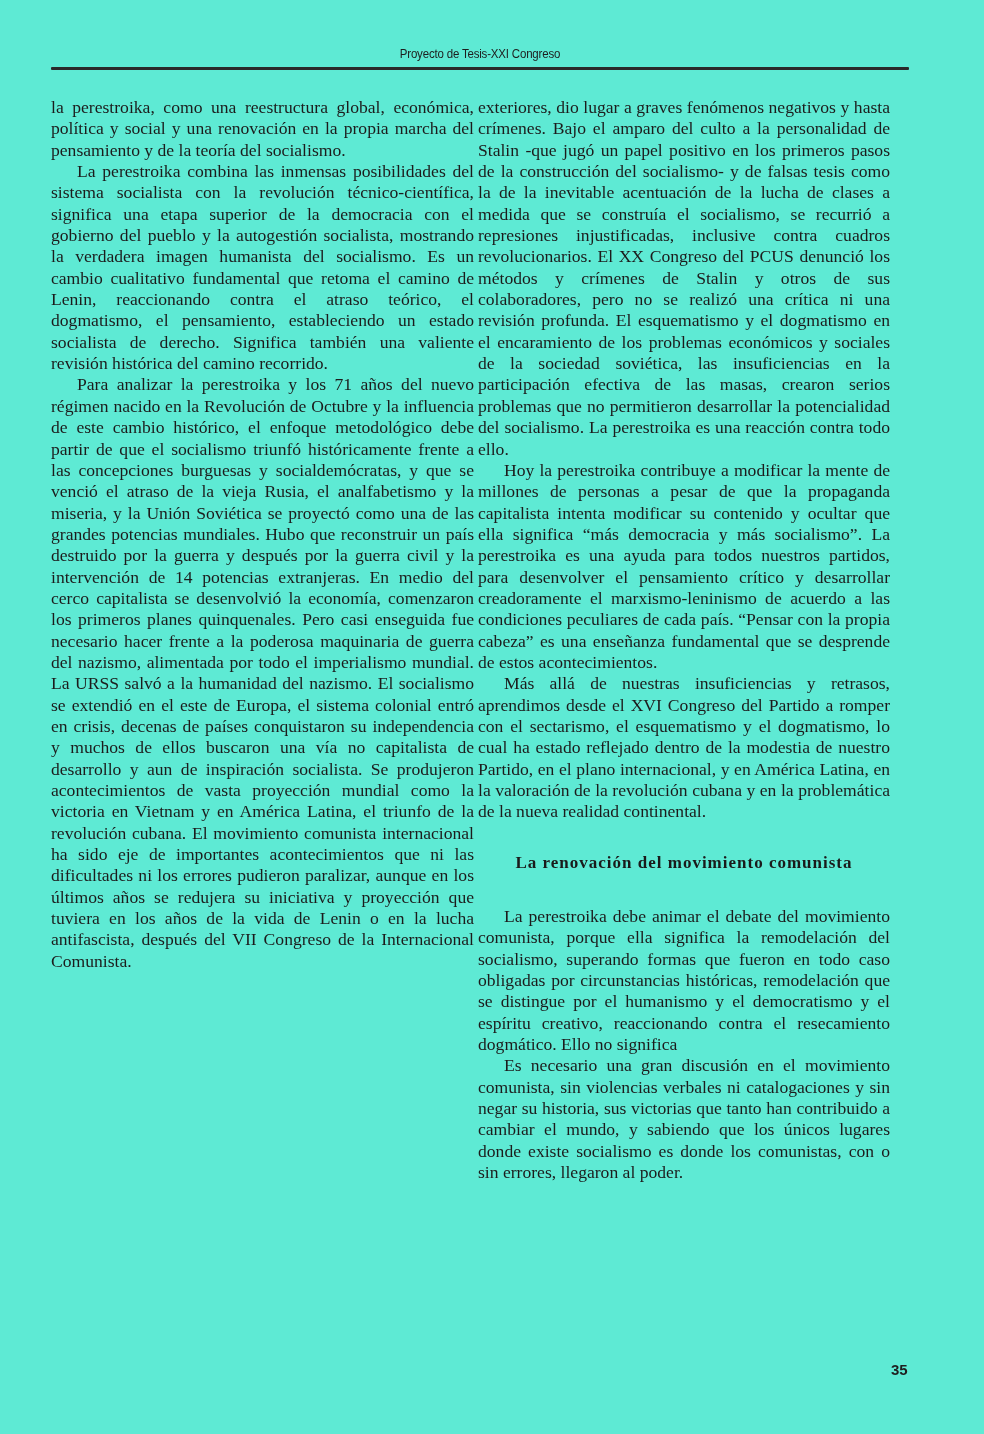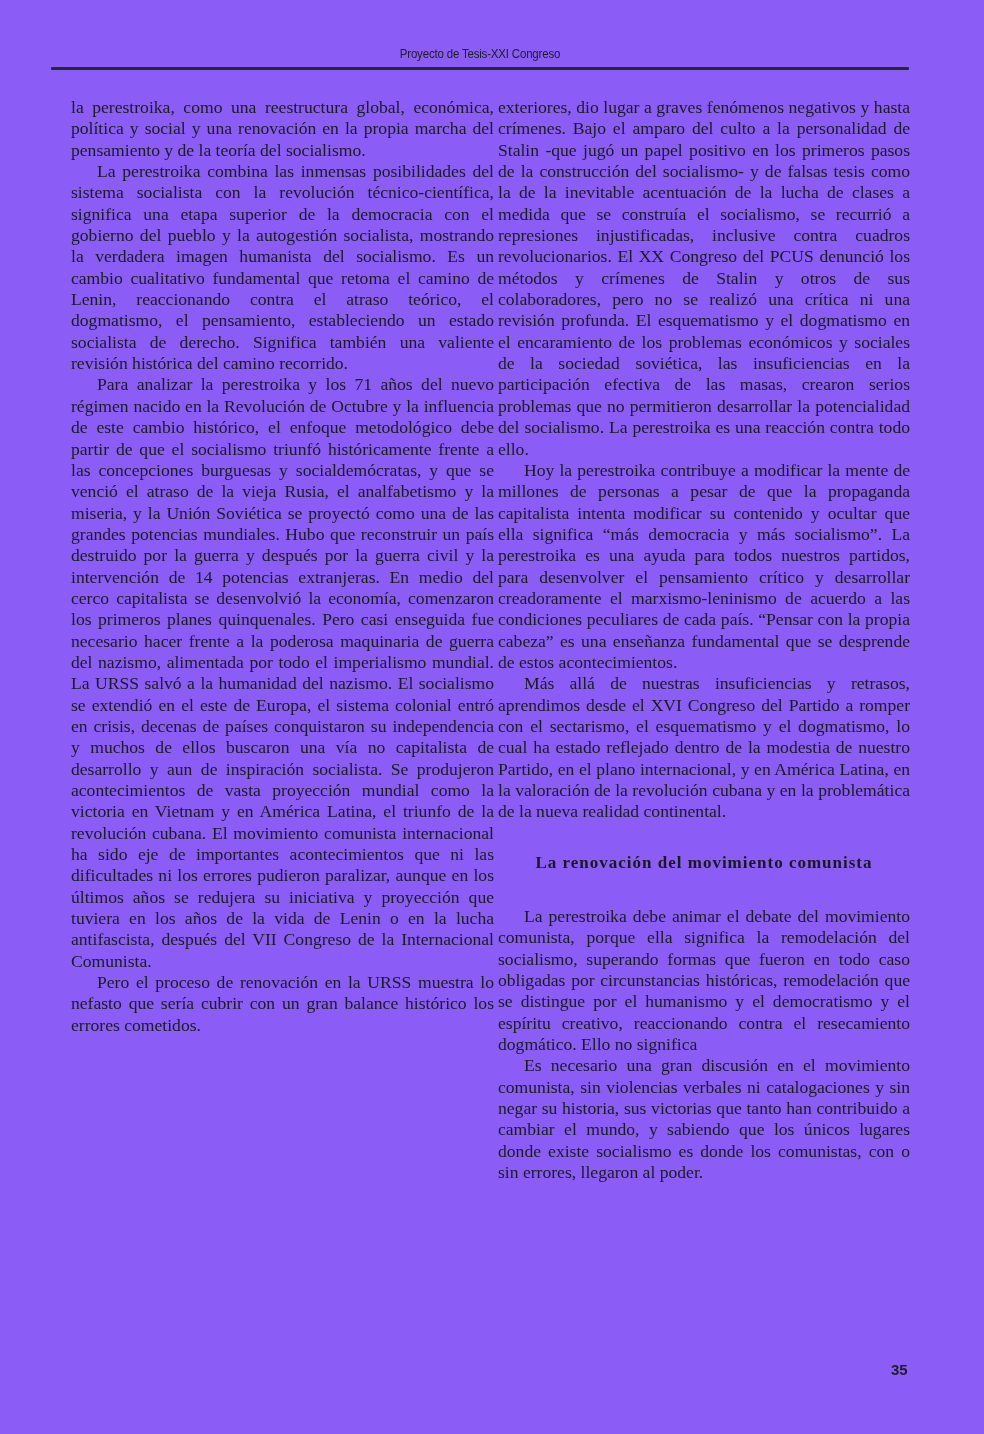--- a/index.html
+++ b/index.html
@@ -1,33 +1,33 @@
 <!DOCTYPE html>
 <html><head>
   <meta charset="utf-8">
   <style>
     html, body { margin: 0; padding: 0; }
     body {
       width: 984px; height: 1434px; background: #ffffff; position: relative;
       overflow: hidden; color: #1a1a1a;
     }
-    .page { position: absolute; left: 0; top: 0; width: 984px; height: 1434px; background: #8b5cf6; }
+    .page { position: absolute; left: 0; top: 0; width: 984px; height: 1434px; background: #5eead4; }
     .running-head {
       position: absolute; left: 51px; width: 858px; top: 47px; text-align: center;
       font-family: "Liberation Sans", sans-serif; font-size: 12.5px; letter-spacing: -0.2px;
       color: #1e1e1e; transform: scaleX(0.92);
     }
     .rule {
       position: absolute; left: 51px; width: 858px; top: 67px; height: 3px;
       background: #2a2a2a; border-radius: 1px;
     }
     .col {
       position: absolute; top: 97px; width: 423px;
       font-family: "Liberation Serif", serif; font-size: 17.6px; line-height: 21.35px;
-      text-align: justify; color: #1c1c1c; margin-left: 20px;
+      text-align: justify; color: #1c1c1c;
     }
     .col-left { left: 51px; }
     .col-right { left: 478px; width: 412px; }
     .col p { margin: 0; text-indent: 0; hyphens: manual; }
     .col p.indent { text-indent: 26px; }
     .section-heading {
       font-family: "Liberation Serif", serif; font-weight: bold; font-size: 17px;
       letter-spacing: 1px; margin: 29px 0 33px 0; text-align: center; color: #1a1a1a;
     }
     .page-number {
@@ -39,21 +39,20 @@
 <body>
 
 <div class="page">
   <div class="running-head">Proyecto de Tesis-XXI Congreso</div>
   <div class="rule"></div>
 
   <div class="col col-left">
     <p>la perestroika, como una reestructura global, económica, política y social y una renovación en la propia marcha del pensamiento y de la teoría del socialismo.</p>
     <p class="indent">La perestroika combina las inmensas posibilidades del sistema socialista con la revolución técnico-científica, significa una etapa superior de la democracia con el gobierno del pueblo y la autogestión socialista, mostrando la verdadera imagen humanista del socialismo. Es un cambio cualitativo fundamental que retoma el camino de Lenin, reaccionando contra el atraso teórico, el dogmatismo, el pensamiento, estableciendo un estado socialista de derecho. Significa también una valiente revisión histórica del camino recorrido.</p>
     <p class="indent">Para analizar la perestroika y los 71 años del nuevo régimen nacido en la Revolución de Octubre y la influencia de este cambio histórico, el enfoque metodológico debe partir de que el socialismo triunfó históricamente frente a las concepciones burguesas y socialdemócratas, y que se venció el atraso de la vieja Rusia, el analfabetismo y la miseria, y la Unión Soviética se proyectó como una de las grandes potencias mundiales. Hubo que reconstruir un país destruido por la guerra y después por la guerra civil y la intervención de 14 potencias extranjeras. En medio del cerco capitalista se desenvolvió la economía, comenzaron los primeros planes quinquenales. Pero casi enseguida fue necesario hacer frente a la poderosa maquinaria de guerra del nazismo, alimentada por todo el imperialismo mundial. La URSS salvó a la humanidad del nazismo. El socialismo se extendió en el este de Europa, el sistema colonial entró en crisis, decenas de países conquistaron su independencia y muchos de ellos buscaron una vía no capitalista de desarrollo y aun de inspiración socialista. Se produjeron acontecimientos de vasta proyección mundial como la victoria en Vietnam y en América Latina, el triunfo de la revolución cubana. El movimiento comunista internacional ha sido eje de importantes acontecimientos que ni las dificultades ni los errores pudieron paralizar, aunque en los últimos años se redujera su iniciativa y proyección que tuviera en los años de la vida de Lenin o en la lucha antifascista, después del VII Congreso de la Internacional Comunista.</p>
-    <p class="indent">Pero el proceso de renovación en la URSS muestra lo nefasto que sería cubrir con un gran balance histórico los errores cometidos.</p>
   </div>
 
   <div class="col col-right">
     <p>exteriores, dio lugar a graves fenómenos negativos y hasta crímenes. Bajo el amparo del culto a la personalidad de Stalin -que jugó un papel positivo en los primeros pasos de la construcción del socialismo- y de falsas tesis como la de la inevitable acentuación de la lucha de clases a medida que se construía el socialismo, se recurrió a represiones injustificadas, inclusive contra cuadros revolucionarios. El XX Congreso del PCUS denunció los métodos y crímenes de Stalin y otros de sus colaboradores, pero no se realizó una crítica ni una revisión profunda. El esquematismo y el dogmatismo en el encaramiento de los problemas económicos y sociales de la sociedad soviética, las insuficiencias en la participación efectiva de las masas, crearon serios problemas que no permitieron desarrollar la potencialidad del socialismo. La perestroika es una reacción contra todo ello.</p>
     <p class="indent">Hoy la perestroika contribuye a modificar la mente de millones de personas a pesar de que la propaganda capitalista intenta modificar su contenido y ocultar que ella significa “más democracia y más socialismo”. La perestroika es una ayuda para todos nuestros partidos, para desenvolver el pensamiento crítico y desarrollar creadoramente el marxismo-leninismo de acuerdo a las condiciones peculiares de cada país. “Pensar con la propia cabeza” es una enseñanza fundamental que se desprende de estos acontecimientos.</p>
     <p class="indent">Más allá de nuestras insuficiencias y retrasos, aprendimos desde el XVI Congreso del Partido a romper con el sectarismo, el esquematismo y el dogmatismo, lo cual ha estado reflejado dentro de la modestia de nuestro Partido, en el plano internacional, y en América Latina, en la valoración de la revolución cubana y en la problemática de la nueva realidad continental.</p>
     <div class="section-heading">La renovación del movimiento comunista</div>
     <p class="indent">La perestroika debe animar el debate del movimiento comunista, porque ella significa la remodelación del socialismo, superando formas que fueron en todo caso obligadas por circunstancias históricas, remodelación que se distingue por el humanismo y el democratismo y el espíritu creativo, reaccionando contra el resecamiento dogmático. Ello no significa</p>
     <p class="indent">Es necesario una gran discusión en el movimiento comunista, sin violencias verbales ni catalogaciones y sin negar su historia, sus victorias que tanto han contribuido a cambiar el mundo, y sabiendo que los únicos lugares donde existe socialismo es donde los comunistas, con o sin errores, llegaron al poder.</p>
   </div>

